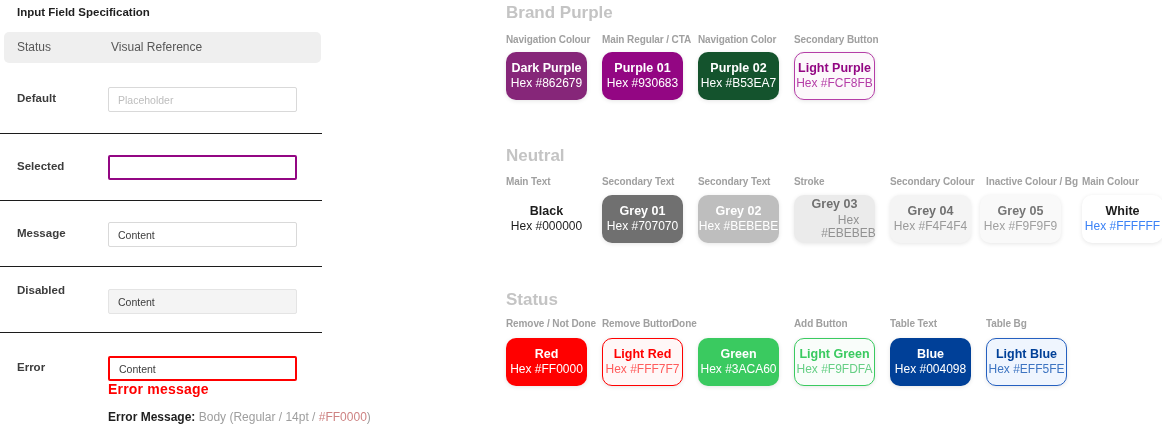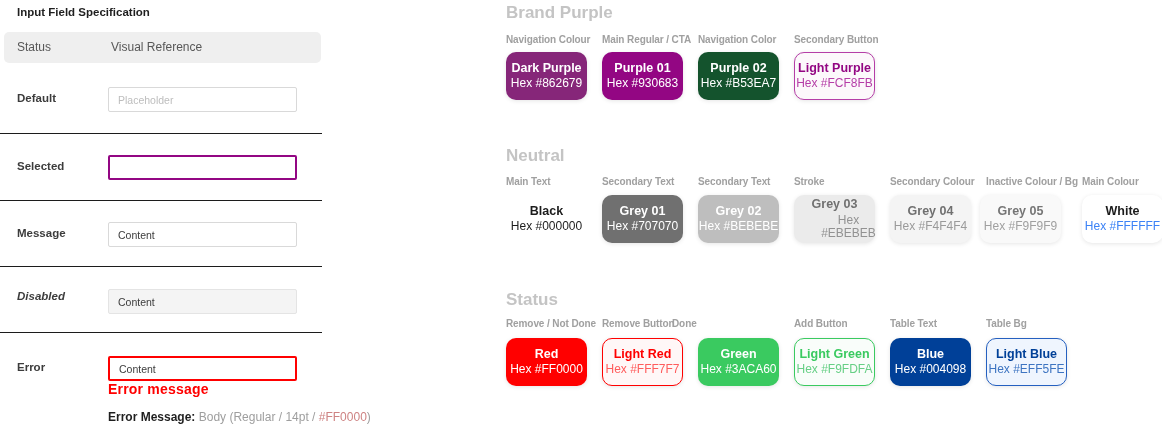--- a/index.html
+++ b/index.html
@@ -50,21 +50,21 @@
     <span class="abs head-label head-col2">Visual Reference</span>
   </div>
 
   <div id="left-rows">
       <div class="abs row-label" style="top: 92px;">Default</div>
       <input type="text" class="abs spec-input v-default" placeholder="Placeholder" style="top: 87px;">
       <div class="abs row-label" style="top: 160px;">Selected</div>
       <input type="text" class="abs spec-input v-selected" style="top: 155px;">
       <div class="abs row-label" style="top: 227px;">Message</div>
       <input type="text" class="abs spec-input v-filled" value="Content" style="top: 222px;">
-      <div class="abs row-label" style="top: 290px; font-style: italic;">Disabled</div>
+      <div class="abs row-label" style="top: 284px;">Disabled</div>
       <input type="text" class="abs spec-input v-disabled" value="Content" style="top: 289px;">
       <div class="abs row-label" style="top: 361px;">Error</div>
       <input type="text" class="abs spec-input v-error" value="Content" style="top: 356px;">
       <div class="abs error-msg">Error message</div>
       <div class="abs divider" style="top: 133px;"></div>
       <div class="abs divider" style="top: 200px;"></div>
       <div class="abs divider" style="top: 266px;"></div>
       <div class="abs divider" style="top: 332px;"></div>
     </div>
 

